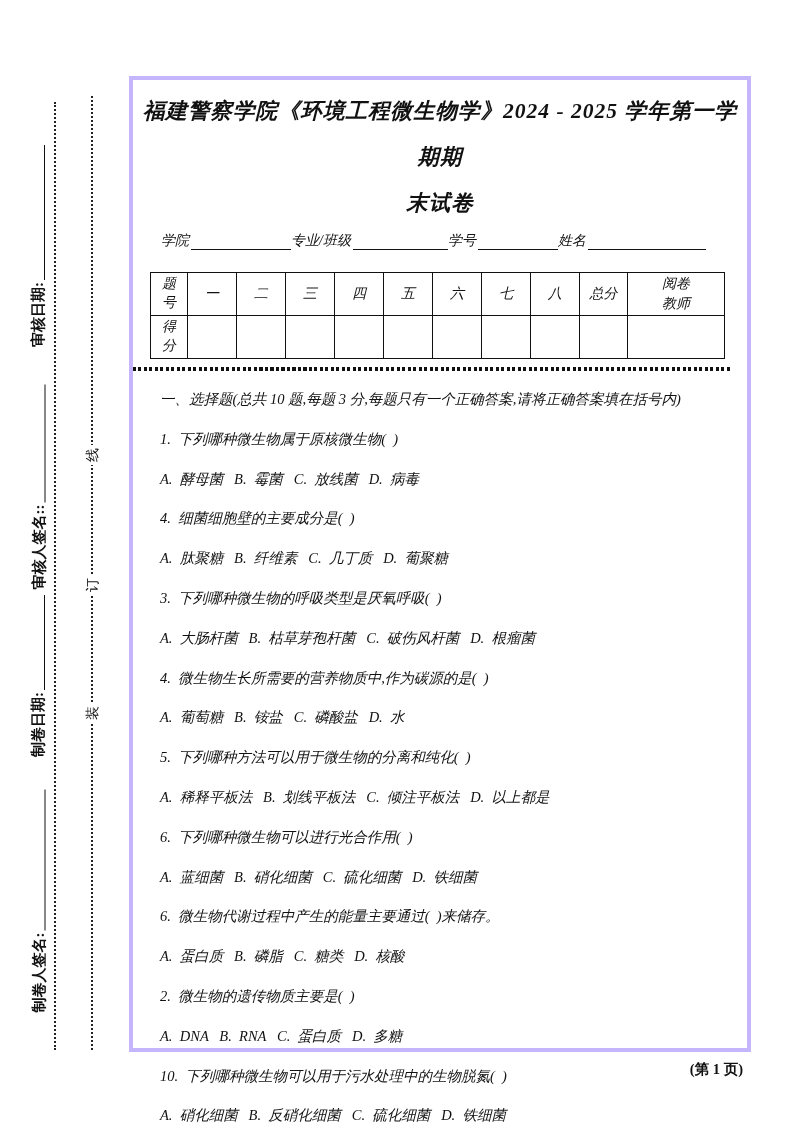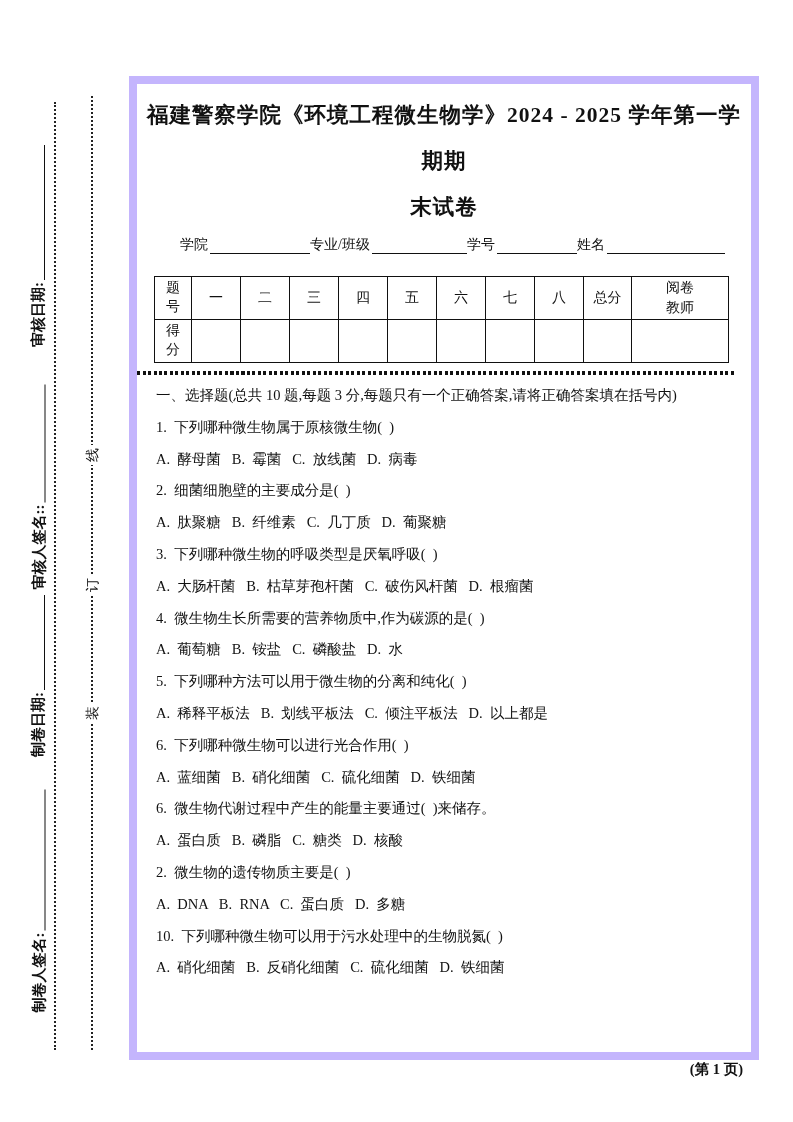--- a/index.html
+++ b/index.html
@@ -43,35 +43,36 @@
     text-align:center;
     font-size:14px;
     line-height:22px;
     transform:rotate(-90deg);
   }
   
   .main-box{
     position:absolute;
     left:129px;top:76px;
     width:614px;height:968px;
-    border:8px solid #c4b5fd;
+    border:4px solid #c4b5fd;
     background:#fff;
+    font-style:italic;
   }
   .title{
     text-align:center;
     font-size:21.5px;
     font-weight:bold;
     line-height:46px;
     letter-spacing:1px;
   }
   .title.first{margin-top:8px;}
   .fields{
     display:flex;
     align-items:flex-end;
-    margin:6px 26px 0 43px;
+    margin:6px 26px 0 28px;
     font-size:14px;
   }
   .f-label{white-space:nowrap;padding-right:2px;line-height:18px;}
   .f-line{border-bottom:1.5px solid #111;height:16px;}
   table.score{
     border-collapse:collapse;
     table-layout:fixed;
     margin:22px 0 0 17px;
     width:575px;
     font-size:14px;
@@ -88,21 +89,21 @@
   .dot-sep{
     margin:8px 16px 0 0;
     height:4px;
     background:repeating-linear-gradient(to right,#111 0 3px,transparent 3px 5.5px);
   }
   .body-text{
     padding:5px 20px 0 19px;
     font-size:14.5px;
     line-height:31.8px;
   }
-  .body-text p{margin:0;white-space:pre-wrap;}
+  .body-text p{margin:8px;white-space:pre-wrap;}
   .footer{
     position:absolute;
     left:129px;top:1060px;
     width:614px;
     text-align:right;
     font-weight:bold;
     font-size:14.5px;
   }
 </style>
 </head>
@@ -192,21 +193,21 @@
       </tr>
     </tbody>
       </table>
 
     <div class="dot-sep"></div>
 
     <div class="body-text">
       <p>一、选择题(总共 10 题,每题 3 分,每题只有一个正确答案,请将正确答案填在括号内)</p>
       <p>1.  下列哪种微生物属于原核微生物(  )</p>
       <p>A.  酵母菌   B.  霉菌   C.  放线菌   D.  病毒</p>
-      <p>2.  细菌细胞壁的主要成分是(  )</p>
+      <p>4.  细菌细胞壁的主要成分是(  )</p>
       <p>A.  肽聚糖   B.  纤维素   C.  几丁质   D.  葡聚糖</p>
       <p>3.  下列哪种微生物的呼吸类型是厌氧呼吸(  )</p>
       <p>A.  大肠杆菌   B.  枯草芽孢杆菌   C.  破伤风杆菌   D.  根瘤菌</p>
       <p>4.  微生物生长所需要的营养物质中,作为碳源的是(  )</p>
       <p>A.  葡萄糖   B.  铵盐   C.  磷酸盐   D.  水</p>
       <p>5.  下列哪种方法可以用于微生物的分离和纯化(  )</p>
       <p>A.  稀释平板法   B.  划线平板法   C.  倾注平板法   D.  以上都是</p>
       <p>6.  下列哪种微生物可以进行光合作用(  )</p>
       <p>A.  蓝细菌   B.  硝化细菌   C.  硫化细菌   D.  铁细菌</p>
       <p>6.  微生物代谢过程中产生的能量主要通过(  )来储存。</p>

